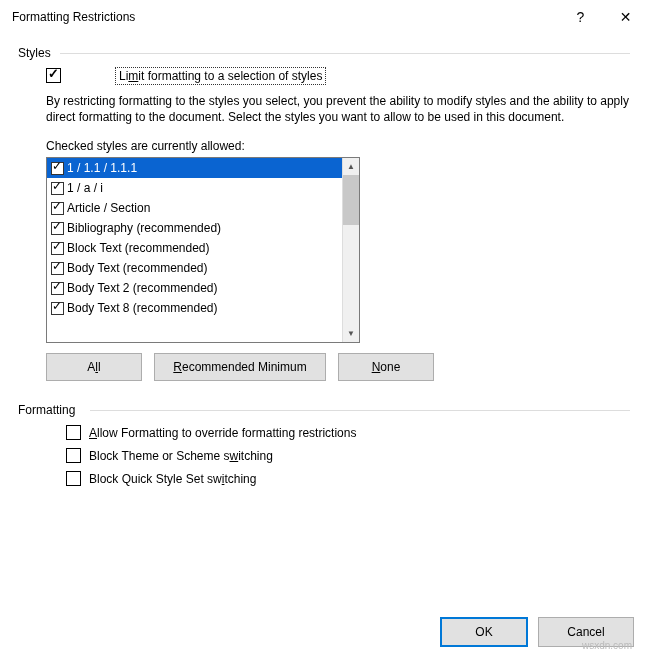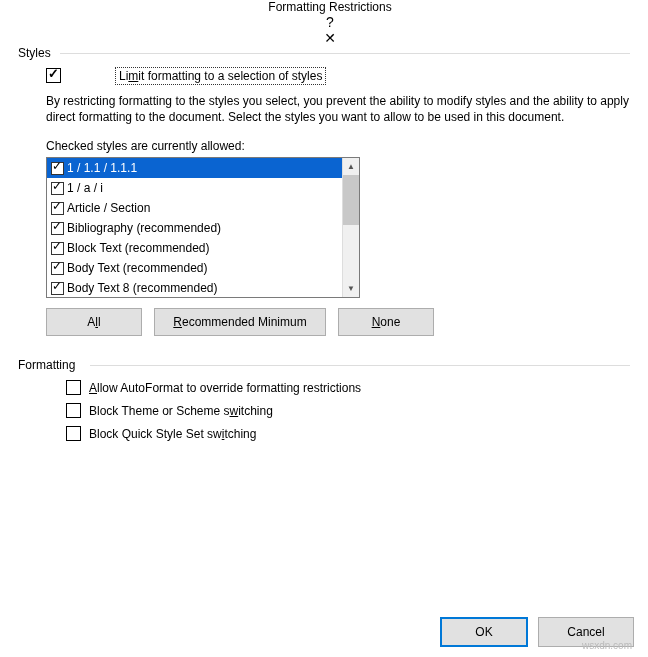--- a/index.html
+++ b/index.html
@@ -11,21 +11,20 @@
       width: 648px;
       height: 657px;
       overflow: hidden;
     }
     .titlebar {
       display: flex;
       align-items: center;
       height: 34px;
       padding: 0 0 0 12px;
       border-bottom: none;
-      flex-direction: column;
     }
     .titlebar .title { font-size: 12px; flex: 1; }
     .titlebar .tbtn {
       width: 45px; height: 30px;
       display: flex; align-items: center; justify-content: center;
       font-size: 14px;
     }
     .content { padding: 12px 18px 6px 18px; }
     .group-label {
       font-size: 12px;
@@ -62,21 +61,21 @@
     .desc {
       padding-left: 28px;
       margin-bottom: 14px;
       line-height: 1.35;
     }
     .label-small { padding-left: 28px; margin-bottom: 4px; }
     .listbox-wrap {
       margin-left: 28px;
       display: flex;
       width: 314px;
-      height: 141px;
+      height: 186px;
       border: 1px solid #7a7a7a;
       position: relative;
     }
     .listbox {
       flex: 1;
       overflow: hidden;
       background: #fff;
     }
     .listbox .item {
       display: flex; align-items: center;
@@ -197,20 +196,24 @@
         <div class="item">
           <div class="lb-check"></div>
           <span>Block Text (recommended)</span>
         </div>
         <div class="item">
           <div class="lb-check"></div>
           <span>Body Text (recommended)</span>
         </div>
         <div class="item">
           <div class="lb-check"></div>
+          <span>Body Text 2 (recommended)</span>
+        </div>
+        <div class="item">
+          <div class="lb-check"></div>
           <span>Body Text 8 (recommended)</span>
         </div>
       </div>
     <div class="scrollbar">
       <div class="scroll-btn">▲</div>
       <div class="scroll-thumb"></div>
       <div class="scroll-btn" style="position:absolute;bottom:0">▼</div>
     </div>
   </div>
 
@@ -218,21 +221,21 @@
     <button class="btn"><span>A</span><u class="ak">l</u><span>l</span></button>
     <button class="btn wide"><u class="ak">R</u><span>ecommended Minimum</span></button>
     <button class="btn"><u class="ak">N</u><span>one</span></button>
   </div>
 
   <div class="formatting-section">
     <div class="group-label formatting">Formatting</div>
     <div class="fmt-checks" id="fmt-checks">
         <div class="check-row">
           <div class="checkbox"></div>
-          <span><span></span><u class="ak">A</u><span>llow AutoFormat to override formatting restrictions</span></span>
+          <span><span></span><u class="ak">A</u><span>llow Formatting to override formatting restrictions</span></span>
         </div>
         <div class="check-row">
           <div class="checkbox"></div>
           <span><span>Block Theme or Scheme s</span><u class="ak">w</u><span>itching</span></span>
         </div>
         <div class="check-row">
           <div class="checkbox"></div>
           <span><span>Block Quick Style Set sw</span><u class="ak">i</u><span>tching</span></span>
         </div>
       </div>

